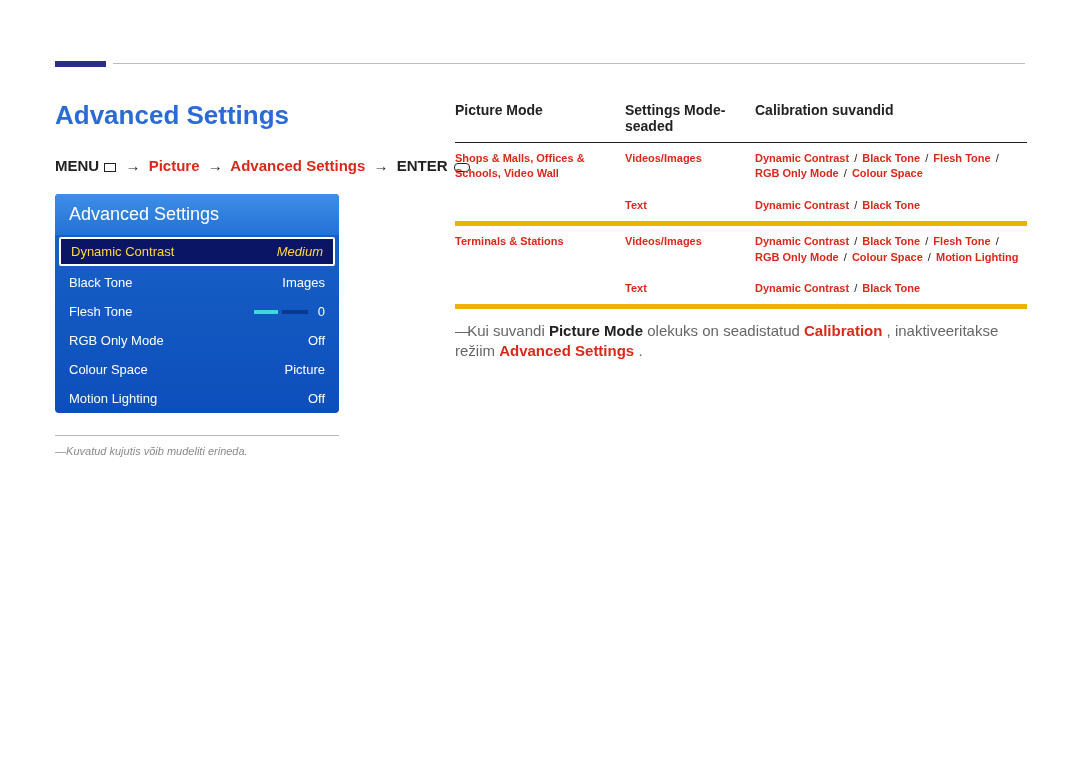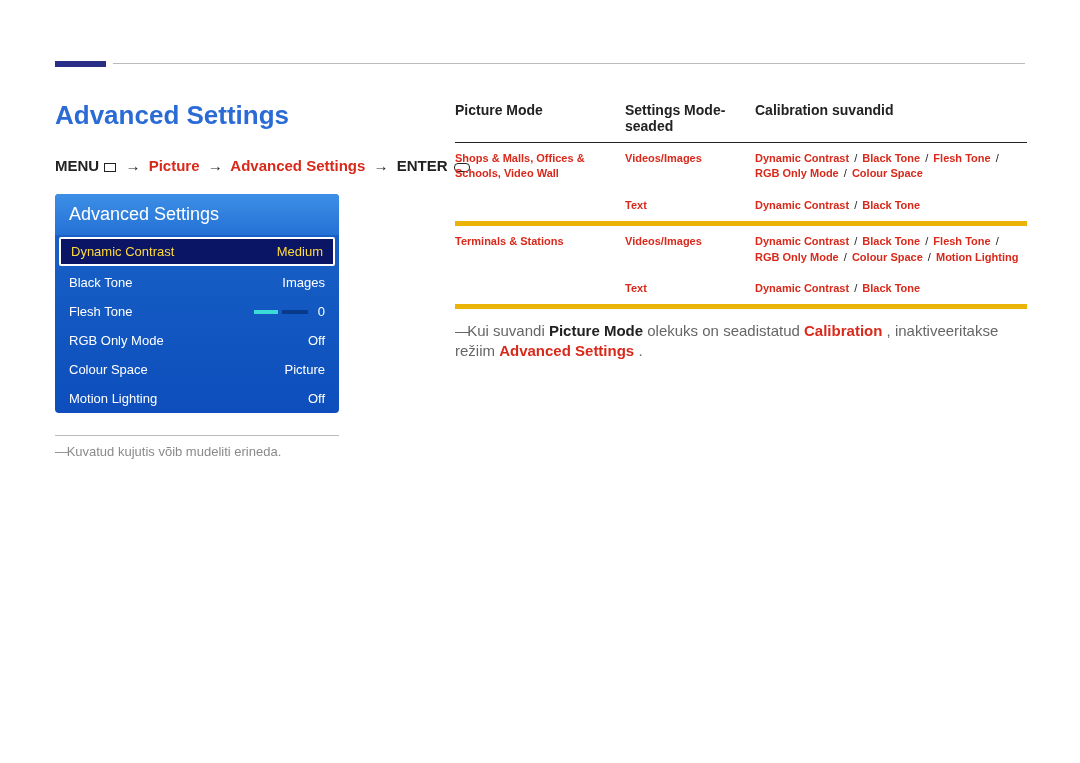--- a/index.html
+++ b/index.html
@@ -86,37 +86,38 @@
     font-size: 13px;
   }
   .panel-row.selected {
     background: #0a1566;
     border: 2px solid #fff;
     margin: 2px 4px;
     border-radius: 2px;
     padding: 5px 10px;
   }
   .panel-row.selected .label-left { color: #ffda3a; }
-  .panel-row.selected .label-right { color: #ffda3a; }
+  .panel-row.selected .label-right { color: #ffda3a; font-style: italic; }
   .slider {
     display: inline-flex;
     align-items: center;
     margin-right: 10px;
     vertical-align: middle;
   }
   .slider .bar1 { width: 24px; height: 4px; background: #3bdad6; margin-right: 4px;}
   .slider .bar2 { width: 26px; height: 4px; background: #083a8c; }
   .flesh-right { display: flex; align-items: center; }
 
   .panel-rule { border-top: 1px solid #bbb; width: 284px; margin: 6px 0 8px 0; }
   .footnote {
-    font-size: 13px;
+    font-size: 11px;
     color: #8a8a8a;
     width: 284px;
     line-height: 1.3;
+    font-style: italic;
   }
   .dash { display: inline-block; width: 8px; text-align: left; }
 
   .right-col {
     position: absolute;
     left: 455px;
     top: 102px;
     width: 572px;
   }
   table.options {

